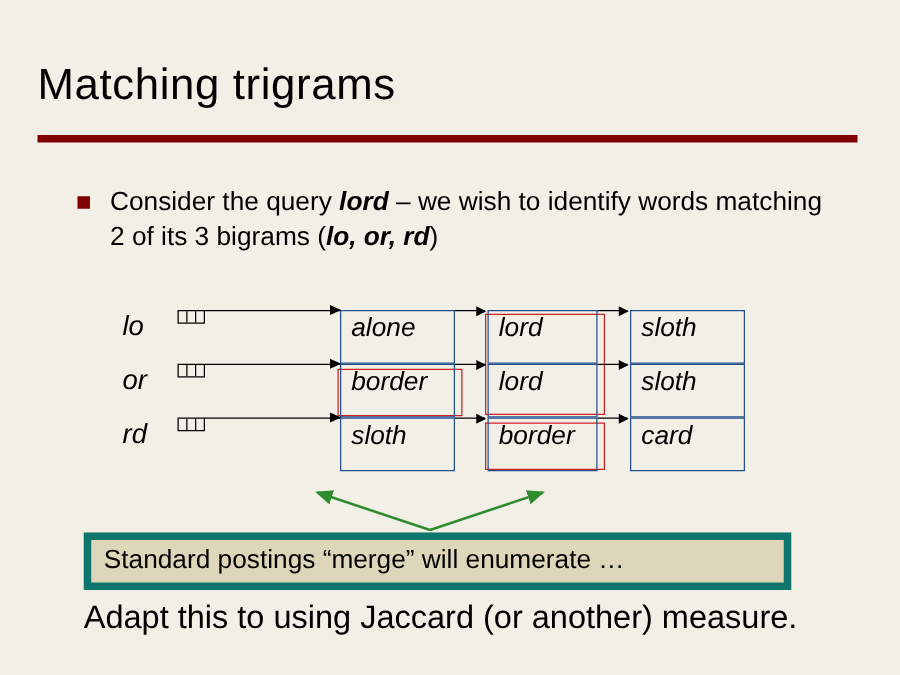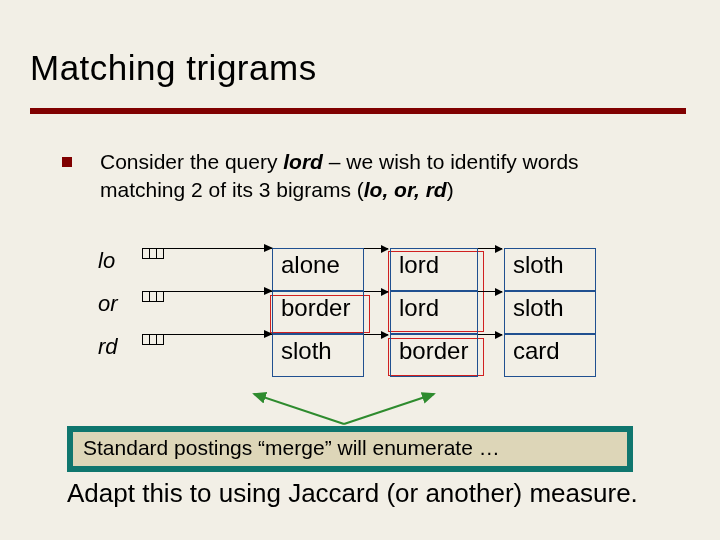--- a/index.html
+++ b/index.html
@@ -43,21 +43,21 @@
     align-items: flex-start;
   }
   .bullet-sq {
     width: 10px;
     height: 10px;
     background: #800000;
     margin-top: 9px;
     flex: 0 0 auto;
   }
   .bullet-text {
-    margin-left: 28px;
+    margin-left: 16px;
     font-size: 21px;
     line-height: 1.35;
   }
   .bolditalic { font-weight: bold; font-style: italic; }
 
   
   .diagram {
     position: absolute;
     top: 248px;
     left: 98px;
@@ -120,21 +120,22 @@
     right: -1px;
     top: -4.5px;
     border-left: 8px solid #000;
     border-top: 4px solid transparent;
     border-bottom: 4px solid transparent;
   }
   .cell {
     box-sizing: border-box;
     border: 1.5px solid #205090;
     padding: 2px 8px;
-    font-size: 24px;
+    font-size: 21px;
+    font-style: italic;
     background: transparent;
     text-align: left;
   }
   .c1 { width: 92px; }
   .c2 { width: 88px; }
   .c3 { width: 92px; }
 
   
   .highlight {
     position: absolute;

